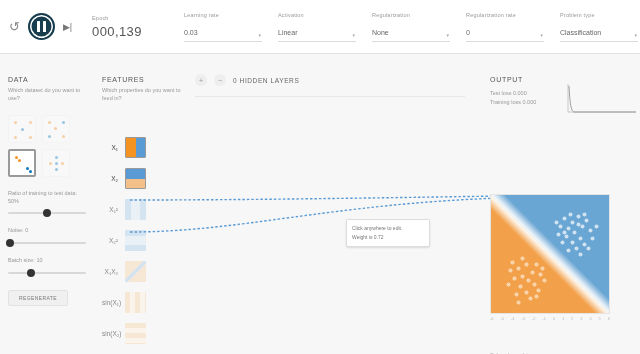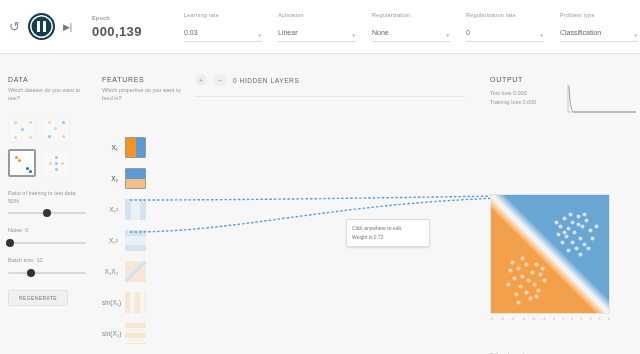--- a/index.html
+++ b/index.html
@@ -31,21 +31,21 @@
     display: flex; align-items: center; justify-content: center;
     gap: 3px; cursor: pointer;
     box-shadow: 0 0 0 1.5px #fff inset;
   }
   .play-pause .bar { width: 3px; height: 11px; background: #fff; border-radius: .5px; }
   .step-icon { font-size: 9px; color: #777; }
 
   .ctrl { display: flex; flex-direction: column; justify-content: center; height: 54px; }
   .ctrl .lbl { font-size: 5.5px; color: #999; letter-spacing: .2px; margin-bottom: 3px; }
   .ctrl .val { font-size: 13px; color: #555; letter-spacing: .4px; }
-  .epoch { width: 92px; font-weight: bold; }
+  .epoch { width: 92px; }
   .sel {
     position: relative; width: 78px;
     border-bottom: 1px solid #dcdcdc; padding-bottom: 2px;
   }
   .sel .selval { font-size: 7px; color: #666; }
   .sel .caret {
     position: absolute; right: 1px; bottom: 3px;
     font-size: 5px; color: #aaa;
   }
   .ctrl-gap { width: 16px; }

